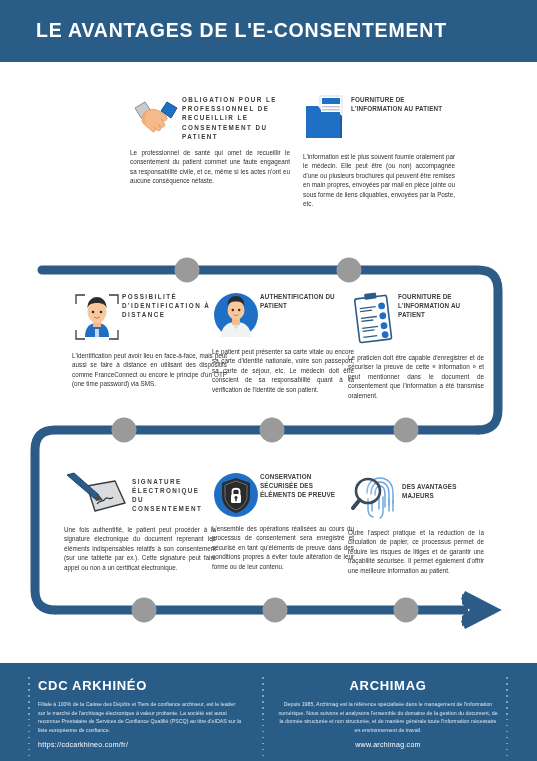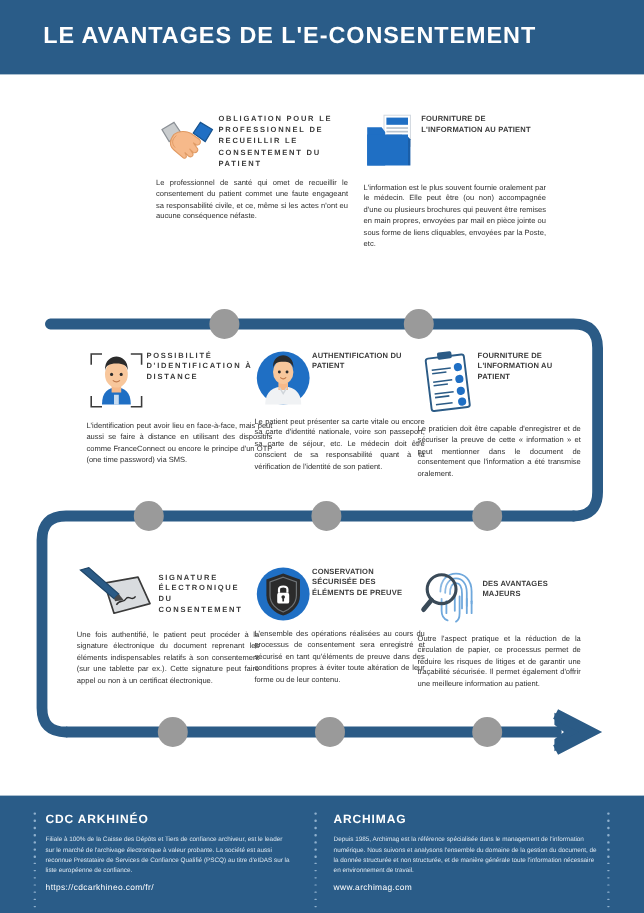--- a/index.html
+++ b/index.html
@@ -59,23 +59,23 @@
     font-family:"Liberation Sans", sans-serif;
   }
 
   
   .footer{
     position:absolute;left:0;top:663px;width:537px;height:98px;
     background:#2a5c88;
   }
   .foot-col{position:absolute;top:15px;}
   .foot-col.left{left:38px;width:205px;}
-  .foot-col.right{left:278px;width:220px;}
+  .foot-col.right{left:278px;width:220px;text-align:center;}
   .foot-title{
-    font-size:10px;font-weight:bold;color:#ffffff;
+    font-size:13px;font-weight:bold;color:#ffffff;
     letter-spacing:0.7px;margin-bottom:7px;
     font-family:"Liberation Sans", sans-serif;
   }
   .foot-text{
     font-size:5.3px;line-height:8.6px;color:#dbe6ef;
     font-family:"Liberation Sans", sans-serif;
   }
   .foot-link{
     font-size:7px;color:#ffffff;margin-top:7px;display:block;
     letter-spacing:0.3px;

